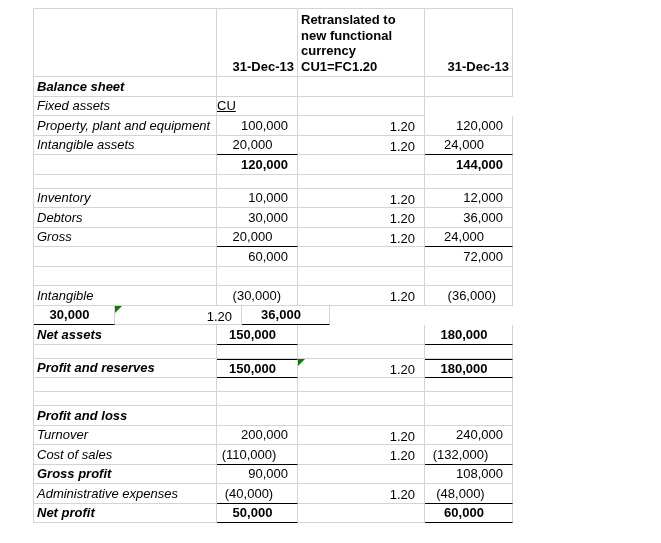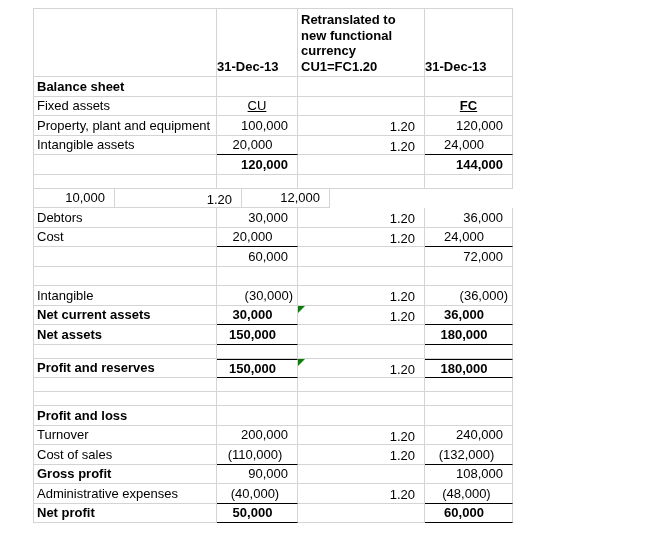--- a/index.html
+++ b/index.html
@@ -38,29 +38,29 @@
     border-bottom: 1px solid var(--grid, #d4d4d4);
     font-size: 13px;
     line-height: 15.5px;
     color: var(--text, #000);
     overflow: hidden;
   }
   .rh  .cell { height: 68px; }
   .rr  .cell { height: 19.5px; }
   .rsp .cell { height: 14px; }
 
-  .ca { width: 183px; padding-left: 3px; }
+  .ca { width: 183px; padding-left: 3px; font-style: italic; }
   .cb { width: 81px;  }
   .cc { width: 127px; align-items: flex-end; }
   .cd { width: 88px;  }
 
   .num    { justify-content: flex-end; padding-right: 9px; }
-  .neg    { padding-right: 4px; }
-  .center { justify-content: center; text-decoration: underline; }
-  .date   { justify-content: flex-start; padding-right: 11px; }
+  .neg    { padding-right: 16px; }
+  .center { justify-content: flex-start; text-decoration: underline; }
+  .date   { justify-content: flex-end; padding-right: 3px; }
   .hleft  { justify-content: flex-start; padding-left: 3px; }
   .vbot   { align-items: flex-end; padding-bottom: 2px; }
 
   .bold { font-weight: bold; }
   .bb   { border-bottom: 1px solid var(--border, #000); justify-content: center; }
   .bt   { border-top: 1px solid var(--border, #000); }
 
   .tri {
     position: absolute;
     top: 0;
@@ -101,23 +101,20 @@
         <div class="cell cd num"></div>
       </div>
       <div class="row rr">
         <div class="cell ca">
           <span class="txt">Fixed assets</span>
         </div>
         <div class="cell cb center">
           <span class="txt">CU</span>
         </div>
         <div class="cell cc num"></div>
-        <div class="cell cd bold center">
-          <span class="txt">FC</span>
-        </div>
       </div>
       <div class="row rr">
         <div class="cell ca">
           <span class="txt">Property, plant and equipment</span>
         </div>
         <div class="cell cb num">
           <span class="txt">100,000</span>
         </div>
         <div class="cell cc num">
           <span class="txt">1.20</span>
@@ -150,20 +147,23 @@
           <span class="txt">144,000</span>
         </div>
       </div>
       <div class="row rsp">
         <div class="cell ca"></div>
         <div class="cell cb num"></div>
         <div class="cell cc num"></div>
         <div class="cell cd num"></div>
       </div>
       <div class="row rr">
+        <div class="cell ca">
+          <span class="txt">Inventory</span>
+        </div>
         <div class="cell cb num">
           <span class="txt">10,000</span>
         </div>
         <div class="cell cc num">
           <span class="txt">1.20</span>
         </div>
         <div class="cell cd num">
           <span class="txt">12,000</span>
         </div>
       </div>
@@ -176,21 +176,21 @@
         </div>
         <div class="cell cc num">
           <span class="txt">1.20</span>
         </div>
         <div class="cell cd num">
           <span class="txt">36,000</span>
         </div>
       </div>
       <div class="row rr">
         <div class="cell ca">
-          <span class="txt">Cost</span>
+          <span class="txt">Gross</span>
         </div>
         <div class="cell cb bb num">
           <span class="txt">20,000</span>
         </div>
         <div class="cell cc num">
           <span class="txt">1.20</span>
         </div>
         <div class="cell cd bb num">
           <span class="txt">24,000</span>
         </div>
@@ -219,23 +219,20 @@
           <span class="txt">(30,000)</span>
         </div>
         <div class="cell cc num">
           <span class="txt">1.20</span>
         </div>
         <div class="cell cd num neg">
           <span class="txt">(36,000)</span>
         </div>
       </div>
       <div class="row rr">
-        <div class="cell ca bold">
-          <span class="txt">Net current assets</span>
-        </div>
         <div class="cell cb bold bb num">
           <span class="txt">30,000</span>
         </div>
         <div class="cell cc num">
           <span class="tri"></span>
           <span class="txt">1.20</span>
         </div>
         <div class="cell cd bold bb num">
           <span class="txt">36,000</span>
         </div>

